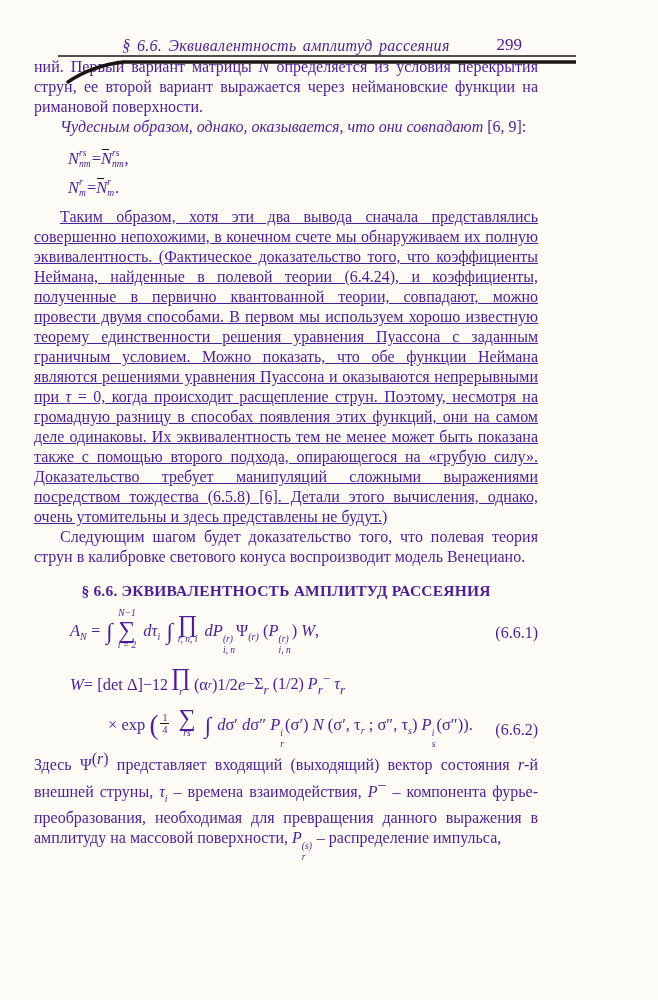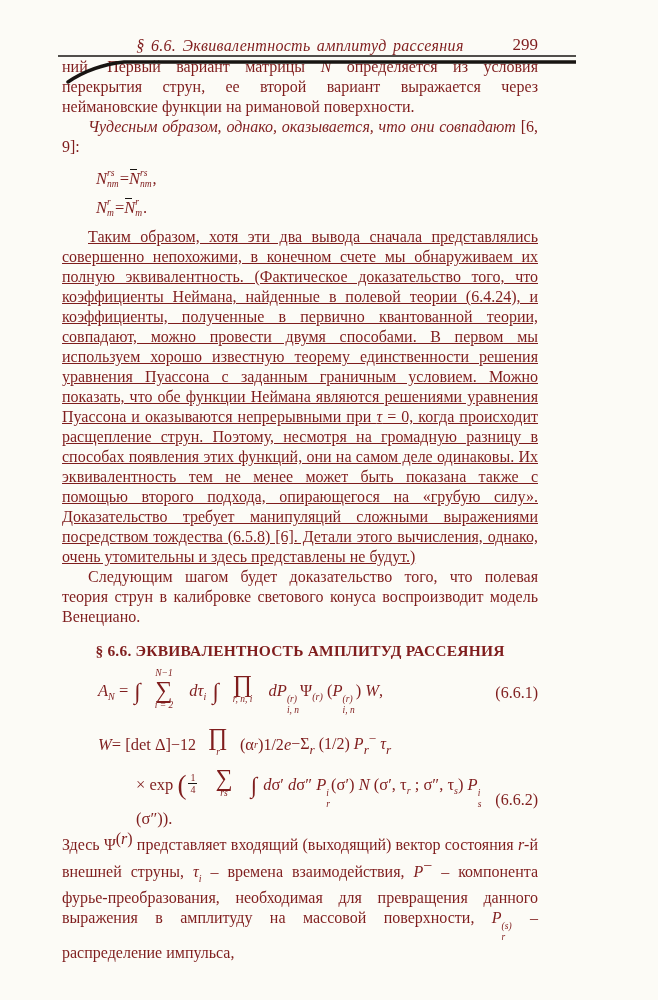--- a/index.html
+++ b/index.html
@@ -5,23 +5,23 @@
   html, body {
     margin: 0;
     padding: 0;
     background: #fcfbf6;
   }
   .page {
     position: relative;
     width: 576px;
     height: 1000px;
     box-sizing: border-box;
-    padding: 36px 38px 0 62px;
+    padding: 36px 38px 0 34px;
     background: #fcfbf6;
-    color: #7f1d1d;
+    color: #4c1d95;
     font-family: "Liberation Serif", "DejaVu Serif", serif;
     font-size: 16px;
     line-height: 20px;
     overflow: hidden;
   }
   
   .running-header {
     position: relative;
     height: 21px;
     display: flex;
@@ -29,21 +29,21 @@
     align-items: flex-start;
   }
   .rh-title {
     font-style: italic;
     font-size: 16px;
     letter-spacing: 0.3px;
     word-spacing: 2px;
   }
   .rh-page {
     position: absolute;
-    right: 0;
+    right: 16px;
     top: -1px;
     font-size: 17px;
   }
   .header-rule {
     position: absolute;
     left: 0;
     top: 50px;
     width: 658px;
     height: 42px;
     pointer-events: none;
@@ -106,21 +106,21 @@
     left: 1px;
     right: 3px;
     border-top: 1.4px solid #181512;
   }
   .bigop {
     display: inline-flex;
     flex-direction: column;
     align-items: center;
     vertical-align: middle;
     line-height: 1;
-    margin: 0 12px;
+    margin: 0 3px;
     transform: translateY(-2px);
   }
   .bigop .op { font-size: 24px; line-height: 0.85; font-style: normal; }
   .bigop .lim { font-size: 9.5px; font-style: italic; line-height: 1.25; }
   .intg { font-size: 23px; font-style: normal; vertical-align: -3px; margin: 0 2px; }
   .frac {
     display: inline-flex;
     flex-direction: column;
     align-items: center;
     vertical-align: middle;

